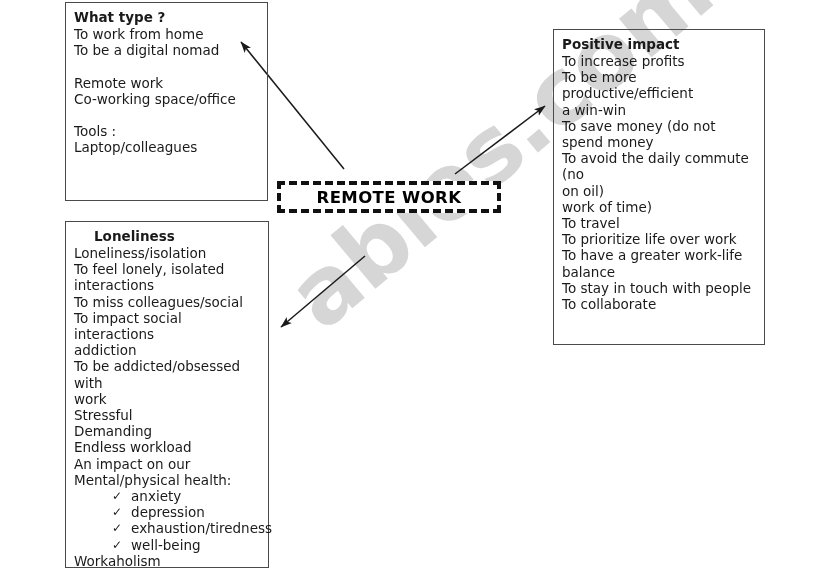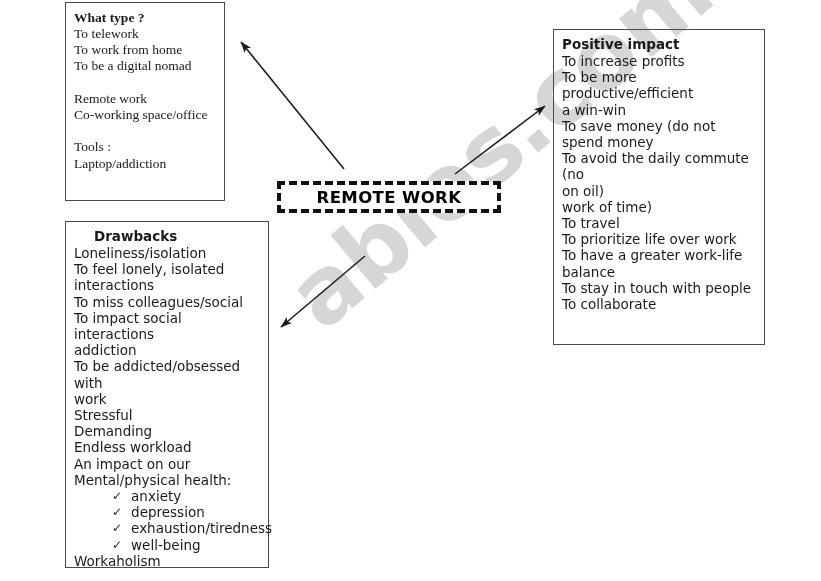--- a/index.html
+++ b/index.html
@@ -75,21 +75,21 @@
     line-height: 16.2px;
     padding-left: 38px;
     display: flex;
     gap: 9px;
   }
   .check {
     font-size: 12px;
     line-height: 16.2px;
   }
 
-  #box-what-type  { left: 65px;  top: 2px;   width: 160px; height: 199px; font-family: Liberation Serif, serif; }
+  #box-what-type  { left: 65px;  top: 2px;   width: 203px; height: 199px; }
   #box-drawbacks  { left: 65px;  top: 221px; width: 204px; height: 347px; }
   #box-positive   { left: 553px; top: 17px;  width: 212px; height: 316px; margin-top: 12px; }
 
   
   #center-node {
     position: absolute;
     left: 277px;
     top: 181px;
     width: 224px;
     height: 32px;
@@ -137,35 +137,34 @@
     <line x1="344" y1="169" x2="241" y2="42" stroke="#1a1a1a" stroke-width="1.5" marker-end="url(#ah)"></line>
 
     <line x1="455" y1="174" x2="545" y2="106" stroke="#1a1a1a" stroke-width="1.5" marker-end="url(#ah)"></line>
 
     <line x1="365" y1="256" x2="281" y2="327" stroke="#1a1a1a" stroke-width="1.5" marker-end="url(#ah)"></line>
   </svg>
 
   <div class="box" id="box-what-type">
     <div class="box-inner">
       <div class="box-title">What type ?</div>
-      <div class="line">To telework</div>
       <div class="line">To work from home</div>
       <div class="line">To be a digital nomad</div>
       <div class="line blank"></div>
       <div class="line">Remote work</div>
       <div class="line">Co-working space/office</div>
       <div class="line blank"></div>
       <div class="line">Tools :</div>
-      <div class="line">Laptop/addiction</div>
+      <div class="line">Laptop/colleagues</div>
     </div>
   </div>
 
   <div class="box" id="box-drawbacks">
     <div class="box-inner">
-      <div class="box-title centered-ish">Drawbacks</div>
+      <div class="box-title centered-ish">Loneliness</div>
       <div class="line">Loneliness/isolation</div>
       <div class="line">To feel lonely, isolated</div>
       <div class="line">interactions</div>
       <div class="line">To miss colleagues/social</div>
       <div class="line">To impact social interactions</div>
       <div class="line">addiction</div>
       <div class="line">To be addicted/obsessed with</div>
       <div class="line">work</div>
       <div class="line">Stressful</div>
       <div class="line">Demanding</div>

